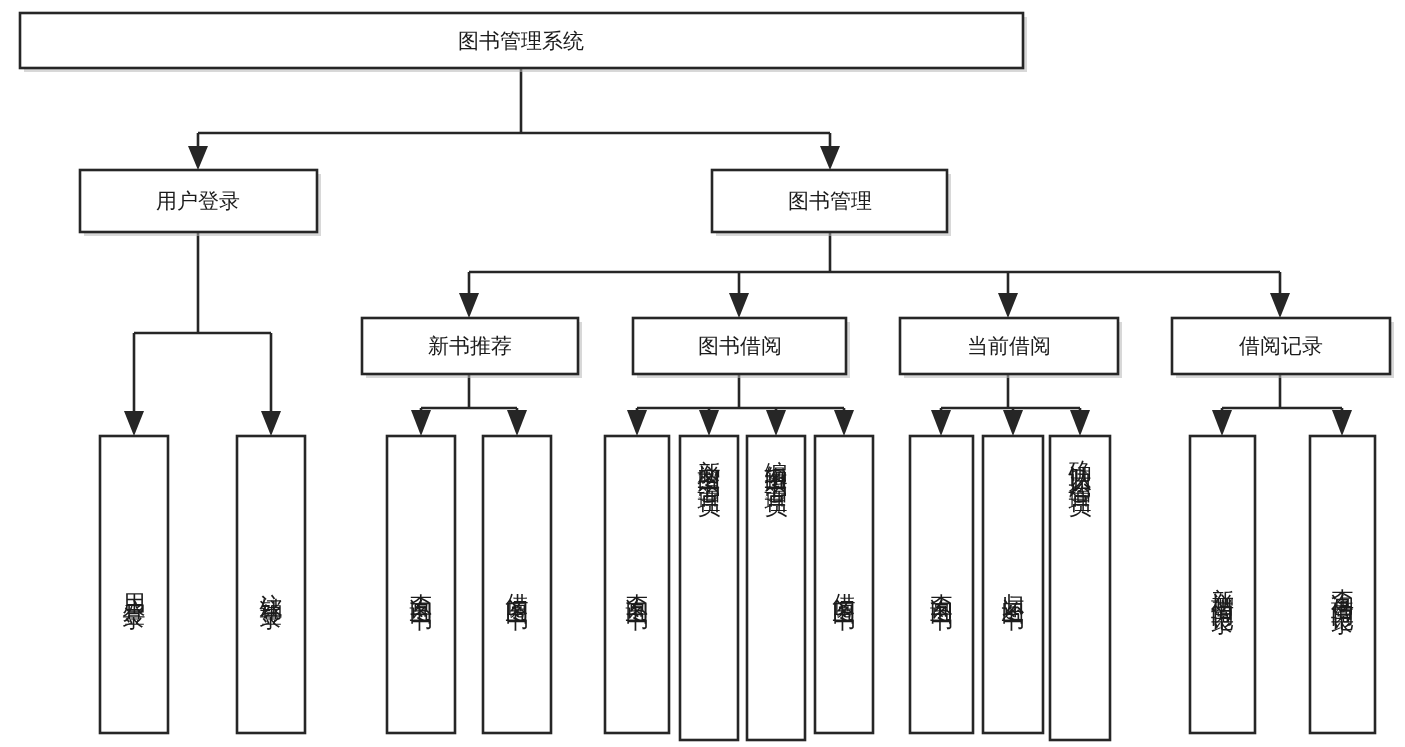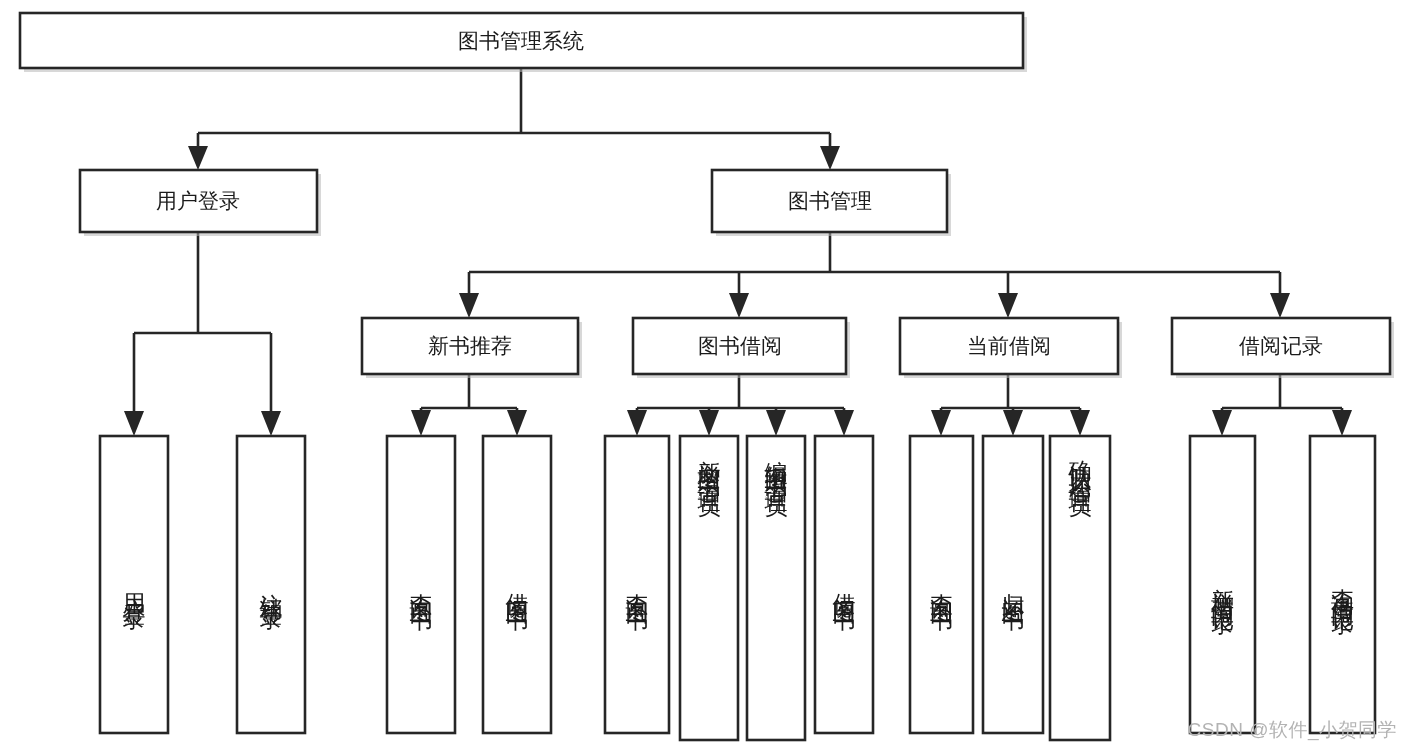--- a/index.html
+++ b/index.html
@@ -251,15 +251,14 @@
   <div class="leaf-label-wrap" style="left:1050px; top:442px; width:60px; height:298px;">
     <span class="leaf-label">确认归还（管理员）</span>
   </div>
   <div class="leaf-label-wrap" style="left:1190px; top:436px; width:65px; height:297px; align-items:center;">
     <span class="leaf-label">新增借阅记录</span>
   </div>
   <div class="leaf-label-wrap" style="left:1310px; top:436px; width:65px; height:297px; align-items:center;">
     <span class="leaf-label">查询借阅记录</span>
   </div>
 
-  <div class="watermark">CSDN @软件_小贺同学</div>
 
 </div>
 
 </body></html>

